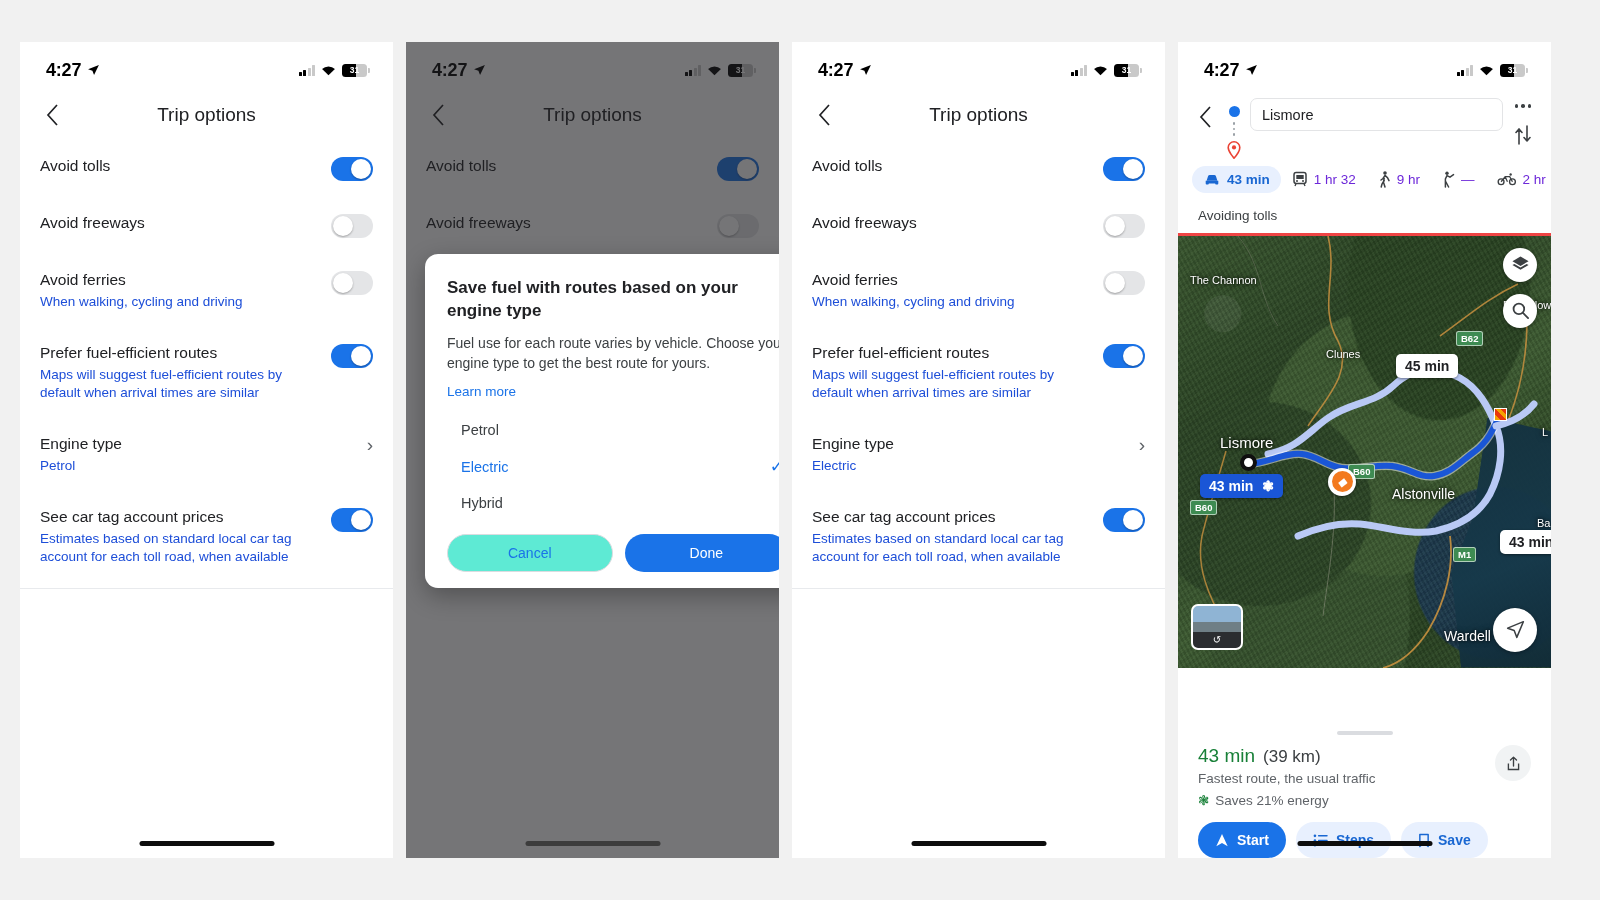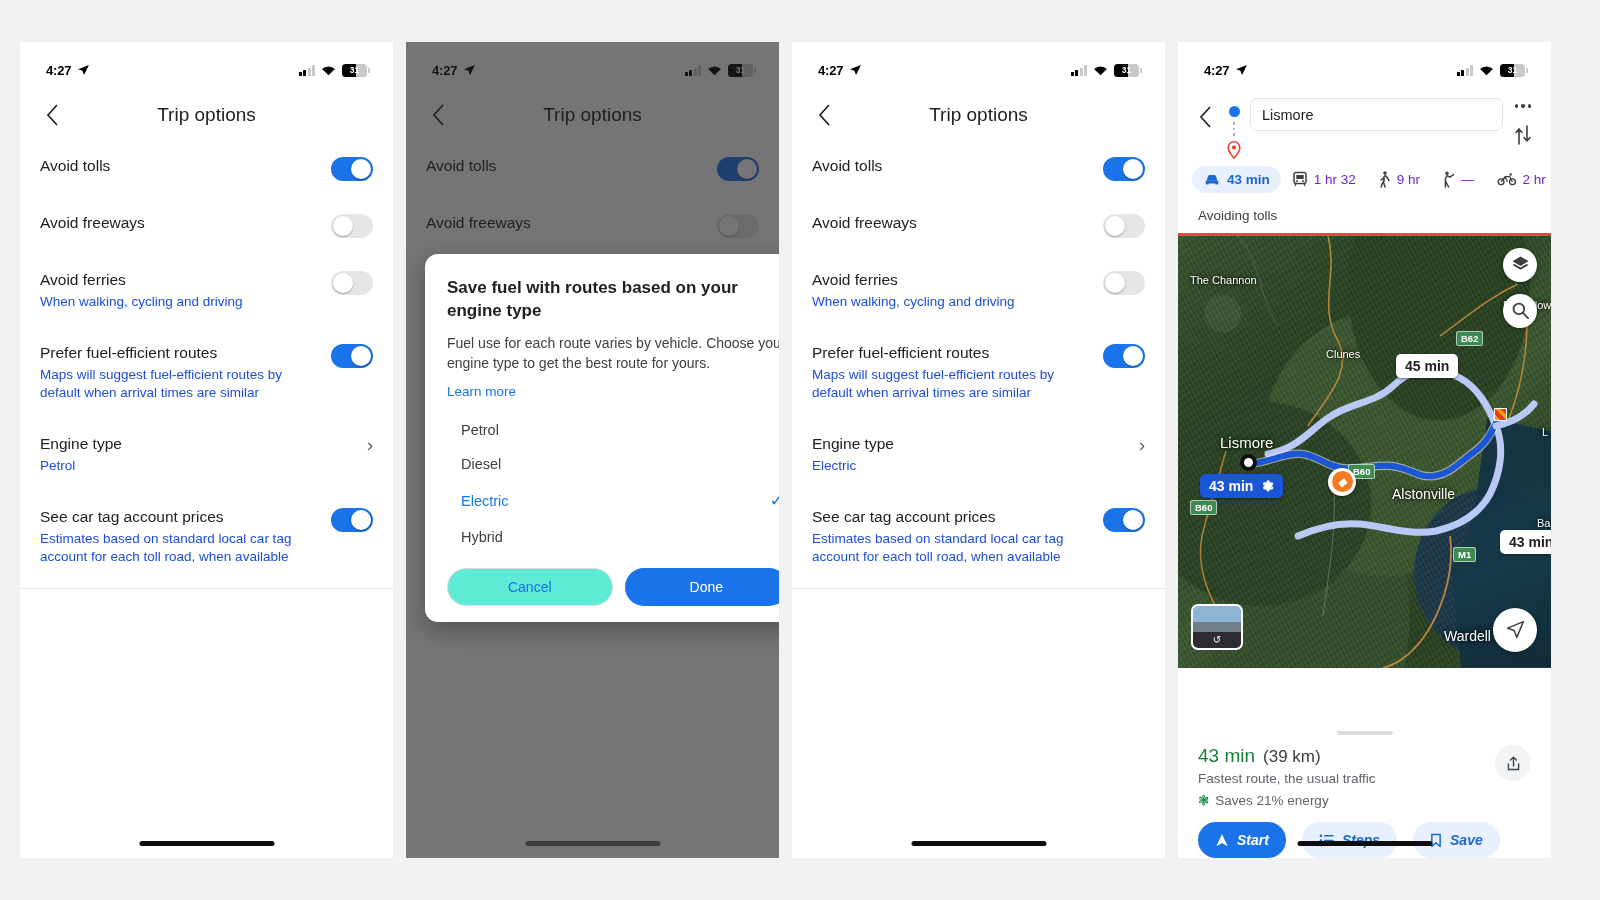--- a/index.html
+++ b/index.html
@@ -23,21 +23,21 @@
   #p4 { margin-left: 13px; }
 
   
   .statusbar {
     height: 48px;
     display: flex; align-items: center; justify-content: space-between;
     padding: 8px 26px 0 26px;
     position: relative; z-index: 5;
   }
   .sb-left { display: flex; align-items: center; gap: 6px; }
-  .sb-time { font-size: 13px; font-weight: bold; color: #000; letter-spacing: -0.2px; }
+  .sb-time { font-size: 18px; font-weight: bold; color: #000; letter-spacing: -0.2px; }
   .sb-loc { width: 13px; height: 13px; }
   .sb-right { display: flex; align-items: center; gap: 6px; }
   .sig { display: flex; align-items: flex-end; gap: 1.5px; height: 11px; }
   .sig i { display: block; width: 3px; background: #000; border-radius: 0.5px; }
   .sig i:nth-child(1){height:4px;} .sig i:nth-child(2){height:6px;}
   .sig i:nth-child(3){height:8px; background:#c9c9c9;} .sig i:nth-child(4){height:11px; background:#c9c9c9;}
   .batt {
     width: 25px; height: 13px; border-radius: 3.5px; background: #000;
     color: #fff; font-size: 8.5px; font-weight: bold;
     display: flex; align-items: center; justify-content: center;
@@ -214,21 +214,21 @@
   
   .sheet { position:absolute; left:0; right:0; bottom:0; background:#fff; padding: 10px 20px 0 20px; }
   .grabber { width: 56px; height: 4px; border-radius:2px; background:#dadce0; margin: 0 auto 10px auto; cursor:grab; }
   .sheet-head { display:flex; align-items:flex-start; justify-content:space-between; }
   .eta { display:flex; align-items:baseline; gap: 8px; }
   .eta-time { font-size: 19px; color: #188038; }
   .eta-dist { font-size: 17px; color: #3c4043; }
   .eta-sub { font-size: 13.5px; color: #5f6368; margin-top: 4px; }
   .energy { font-size: 13.5px; color: #5f6368; margin-top: 6px; display:flex; align-items:center; gap:6px; }
   .share-btn { width: 36px; height: 36px; border-radius: 50%; background:#f1f3f4; display:flex; align-items:center; justify-content:center; cursor:pointer; }
-  .sheet-actions { display:flex; gap: 16px; margin-top: 14px; font-style: italic; }
+  .sheet-actions { display:flex; gap: 10px; margin-top: 14px; }
   .pill { height: 36px; border-radius: 18px; display:flex; align-items:center; gap: 8px; padding: 0 17px; font-size: 14px; cursor:pointer; }
   .pill.primary { background:#1a73e8; color:#fff; font-weight:bold; }
   .pill.tonal { background:#e8f0fe; color:#1967d2; font-weight:bold; }
 </style>
 </head>
 <body>
 
 <div class="stage">
 
   <div class="phone" id="p1">
@@ -420,23 +420,20 @@
 
     <div class="scrim"></div>
 
     <div class="dialog">
       <div class="dlg-title">Save fuel with routes based on your engine type</div>
       <div class="dlg-body">Fuel use for each route varies by vehicle. Choose your engine type to get the best route for yours.</div>
       <div class="dlg-link">Learn more</div>
       <div class="opts">
         <div class="opt">
           <span>Petrol</span>
-        </div>
-        <div class="opt">
-          <span>Diesel</span>
         </div>
         <div class="opt sel">
           <span>Electric</span>
           <span class="tick">✓</span>
         </div>
         <div class="opt">
           <span>Hybrid</span>
         </div>
       </div>
       <div class="dlg-actions">

